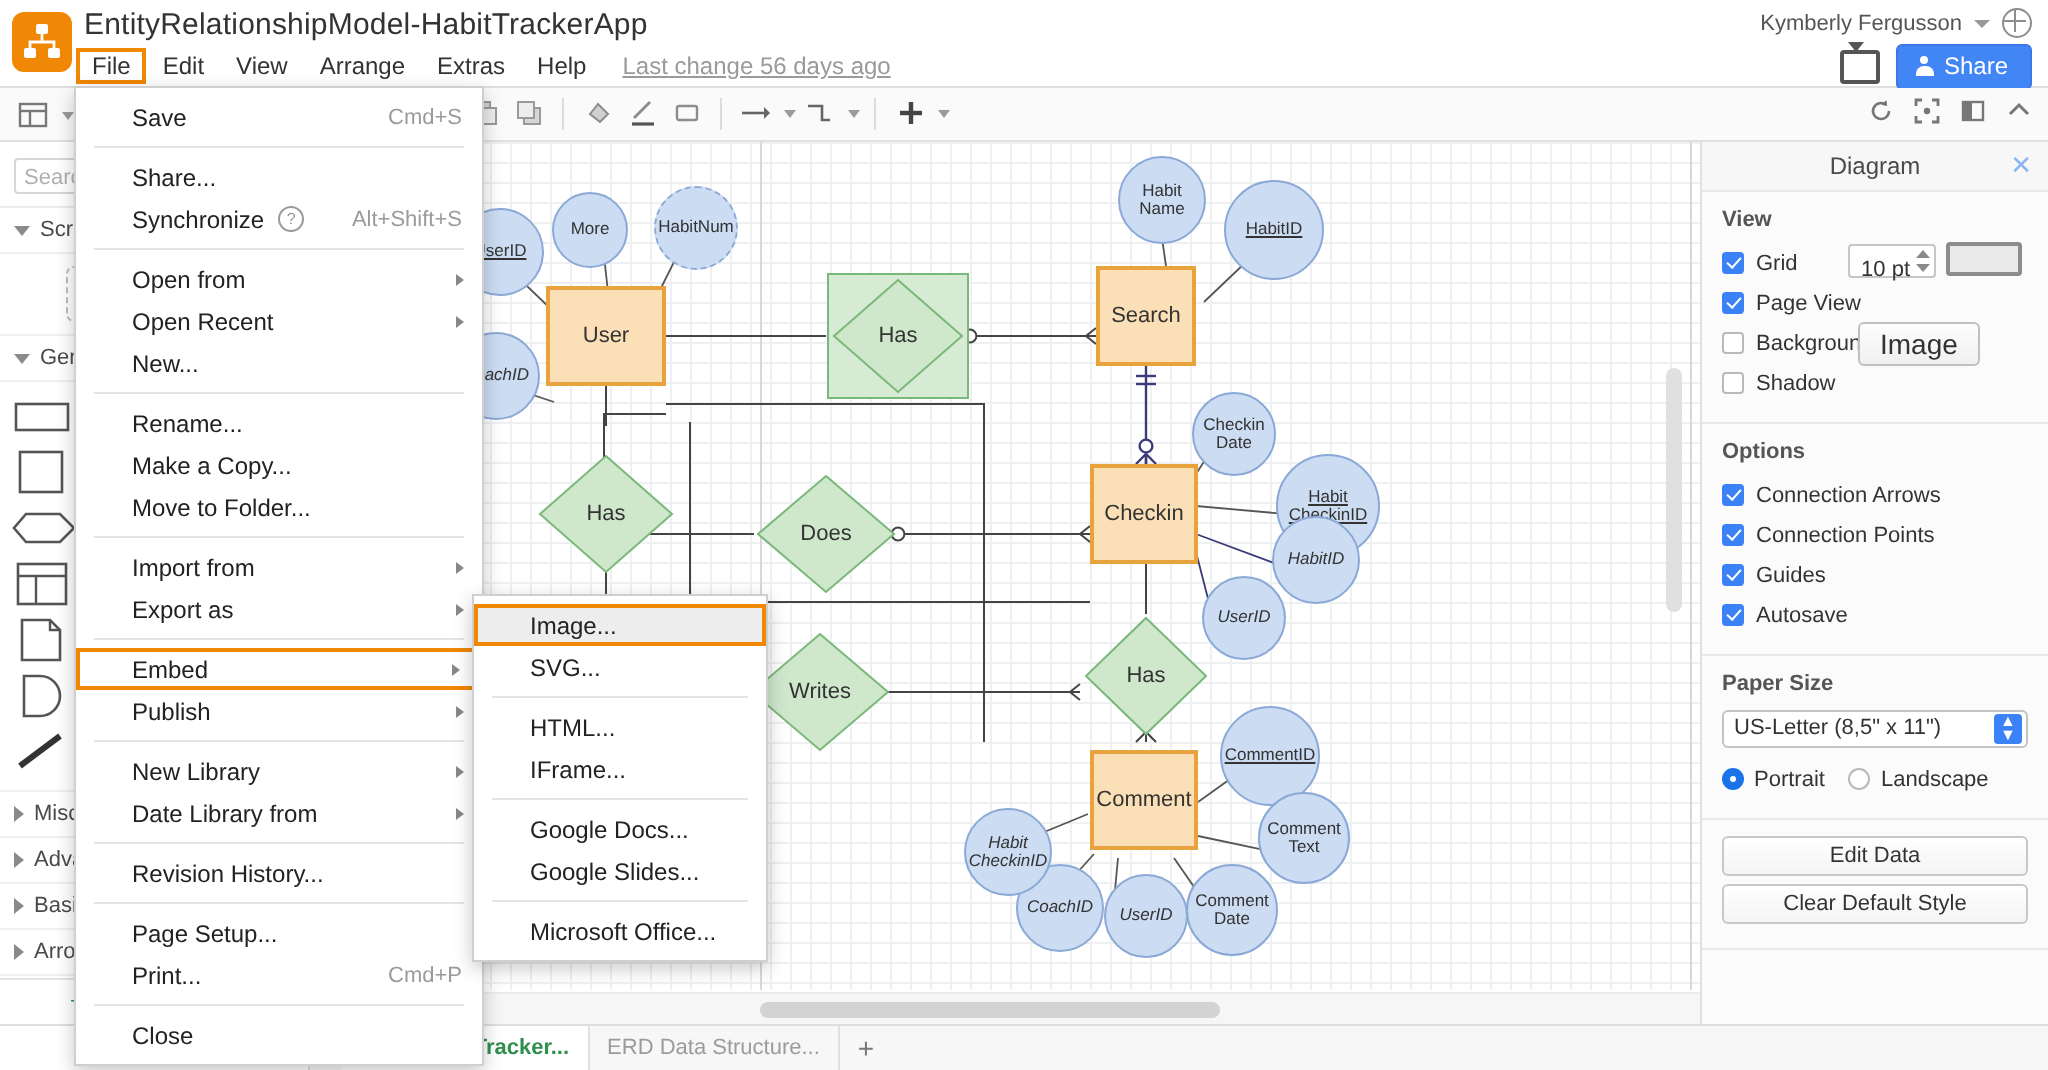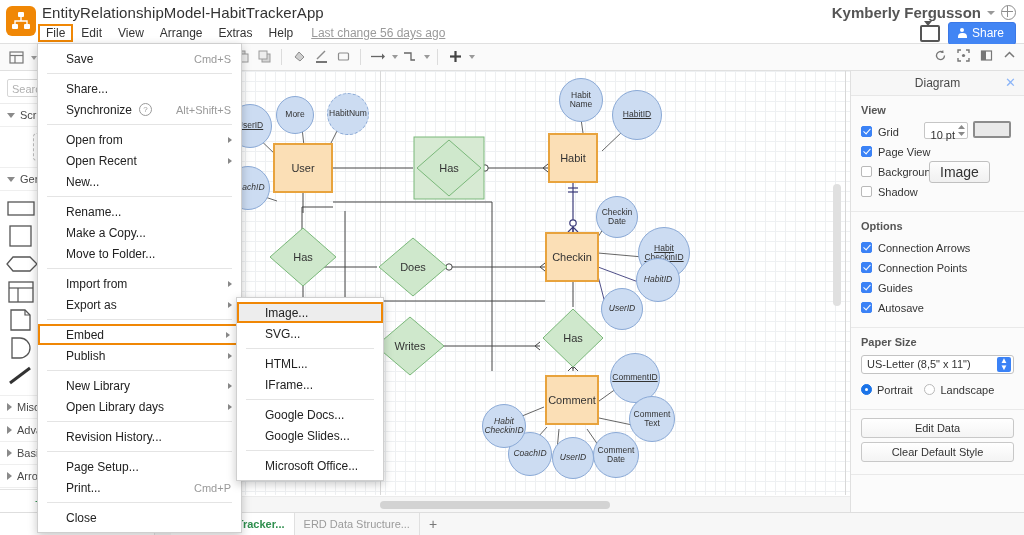--- a/index.html
+++ b/index.html
@@ -16,21 +16,21 @@
           border-bottom:1px solid #e0e0e0;box-sizing:border-box;}
   .logo{position:absolute;left:6px;top:6px;width:30px;height:30px;border-radius:6px;
         background:#f08705;}
   .logo svg{position:absolute;left:4px;top:4px;}
   .doctitle{position:absolute;left:42px;top:4px;font-size:15px;color:#333;letter-spacing:.1px;}
   .menubar{position:absolute;left:38px;top:24px;height:18px;display:flex;align-items:center;gap:0px;}
   .menubar .mi{font-size:12px;padding:2px 8px;color:#333;cursor:default;}
   .menubar .mi.active{border:2px solid #f08705;padding:0px 6px;background:#fff;}
   .lastchange{font-size:12px;color:#9a9a9a;text-decoration:underline;margin-left:10px;}
   .userzone{position:absolute;right:8px;top:4px;display:flex;align-items:center;gap:6px;}
-  .username{font-size:15px;color:#555;font-weight:bold;}
+  .username{font-size:11px;color:#555;}
   .caret-s{width:0;height:0;border-left:4px solid transparent;border-right:4px solid transparent;
            border-top:4px solid #999;}
   .globe{width:13px;height:13px;border:1px solid #8d8d8d;border-radius:50%;position:relative;}
   .globe:before{content:"";position:absolute;left:5px;top:0;width:1px;height:11px;background:#8d8d8d;}
   .globe:after{content:"";position:absolute;left:0;top:5px;width:11px;height:1px;background:#8d8d8d;}
   .rowbtns{position:absolute;right:8px;top:22px;display:flex;align-items:center;gap:8px;}
   .commenticon{width:16px;height:13px;border:2px solid #555;border-radius:2px;position:relative;}
   .commenticon:after{content:"";position:absolute;left:2px;top:-6px;width:0;height:0;
         border-left:4px solid transparent;border-right:4px solid transparent;border-top:5px solid #555;}
   .sharebtn{background:#4285f4;color:#fff;font-size:12px;border-radius:3px;
@@ -443,21 +443,21 @@
       <g stroke="#3b3b7a" stroke-width="0.9" fill="none">
         <line x1="486" y1="212" x2="443" y2="196"></line>
         <line x1="452" y1="240" x2="443" y2="205"></line>
       </g>
     </svg>
 
     <div class="ent" style="left:118px;top:72px;width:60px;height:50px;">
         <span>User</span>
       </div>
     <div class="ent" style="left:393px;top:62px;width:50px;height:50px;">
-        <span>Habit</span>
+        <span>Search</span>
       </div>
     <div class="ent" style="left:390px;top:161px;width:54px;height:50px;">
         <span>Checkin</span>
       </div>
     <div class="ent" style="left:390px;top:304px;width:54px;height:50px;">
         <span>Comment</span>
       </div>
 
     <div class="rel" style="left:258px;top:65px;width:72px;height:64px;">
       <svg width="72" height="64">
@@ -686,21 +686,21 @@
     <div class="menu-item">
         <span>Publish</span>
         <span class="sub"></span>
       </div>
     <div class="menu-sep"></div>
     <div class="menu-item">
         <span>New Library</span>
         <span class="sub"></span>
       </div>
     <div class="menu-item">
-        <span>Open Library days</span>
+        <span>Date Library from</span>
         <span class="sub"></span>
       </div>
     <div class="menu-sep"></div>
     <div class="menu-item">
         <span>Revision History...</span>
       </div>
     <div class="menu-sep"></div>
     <div class="menu-item">
         <span>Page Setup...</span>
       </div>

